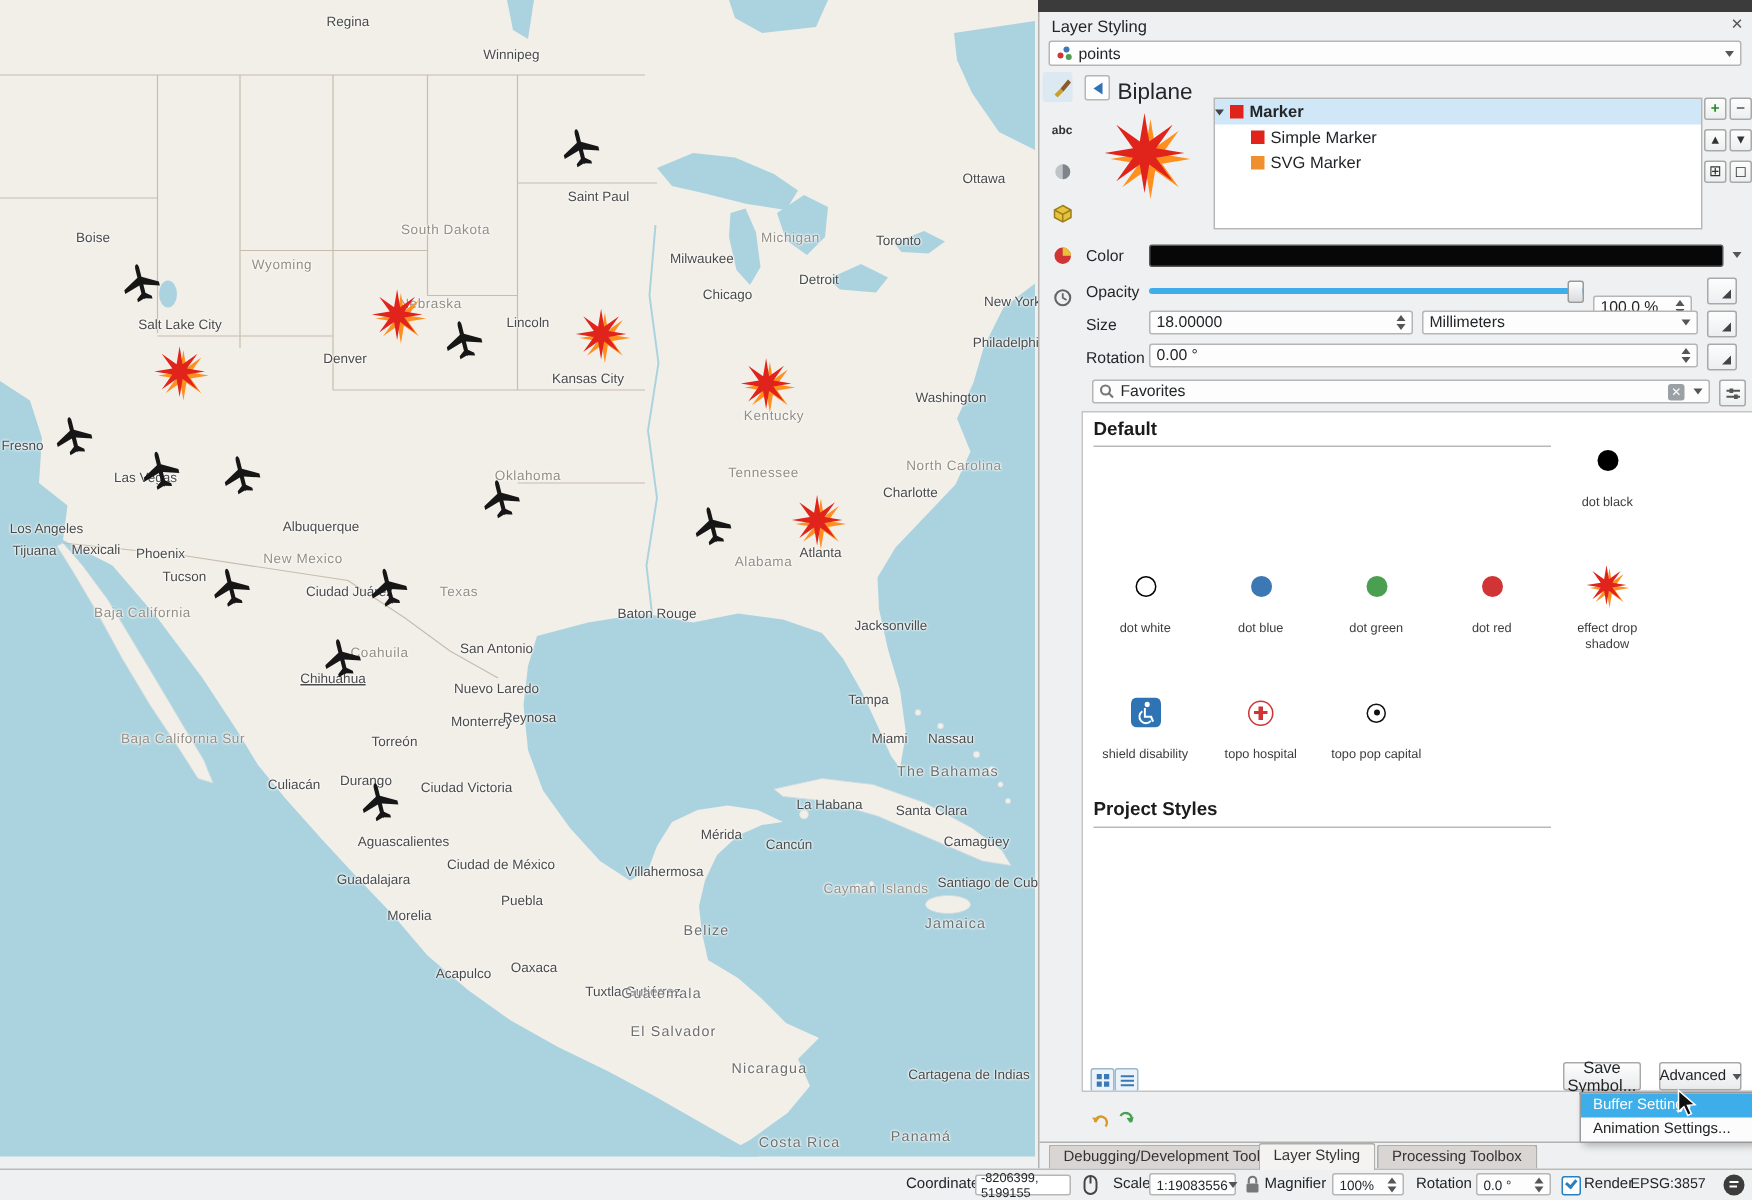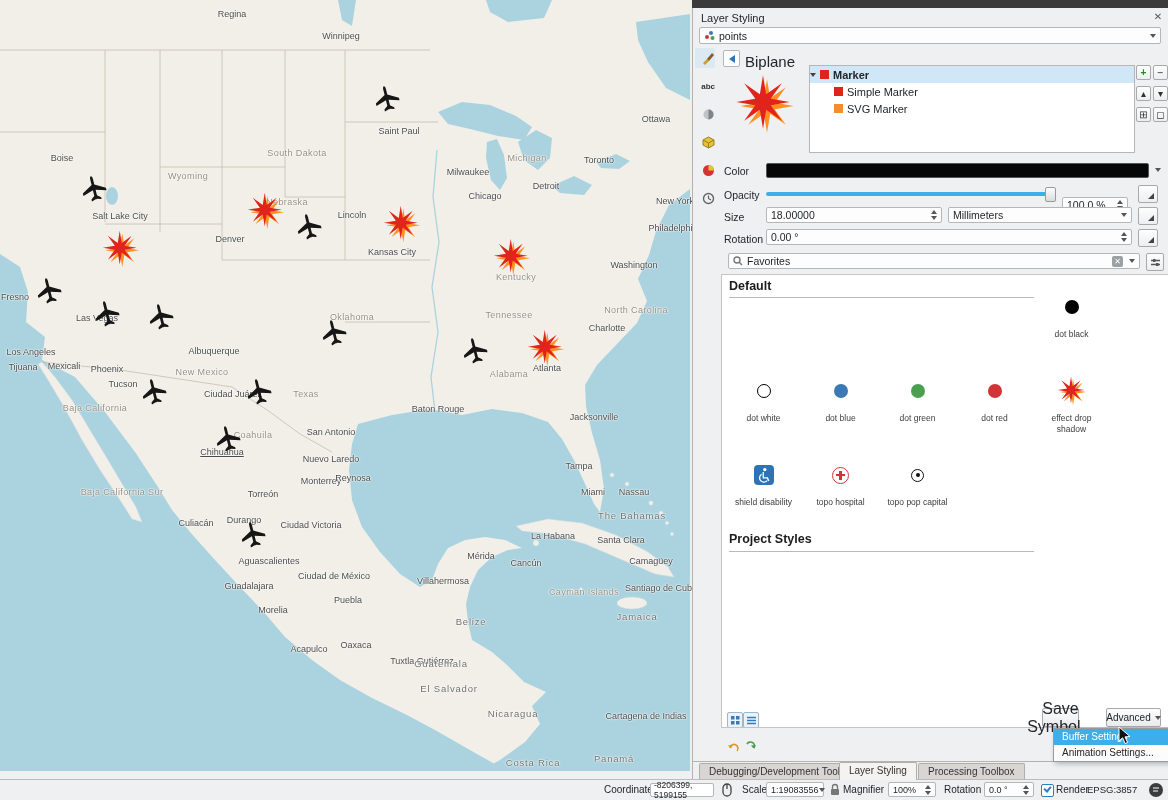--- a/index.html
+++ b/index.html
@@ -602,21 +602,21 @@
           <rect x="5" y="5" width="3.5" height="3.5" fill="#3c78b4"></rect>
         </svg>
     </div>
     <div class="viewtoggle" style="left:21px;top:437px">
       <svg width="9" height="9">
           <path d="M0,1.5 H9 M0,4.5 H9 M0,7.5 H9" stroke="#3c78b4" stroke-width="1.4"></path>
         </svg>
     </div>
   </div>
 
-  <button class="abs pushbtn" style="left:349px;top:700px;width:37px;height:19px;font-size:16px">
+  <button class="abs pushbtn" style="left:349px;top:700px;width:52px;height:19px;font-size:11px">
     <span>Save Symbol...</span>
   </button>
   <button class="abs pushbtn" style="left:413px;top:700px;width:55px;height:19px;font-size:10px">
     <span>Advanced</span>
     <span class="caret"></span>
   </button>
 
   <div class="abs menu">
     <div class="mitem sel">Buffer Settings</div>
     <div class="mitem">Animation Settings...</div>

